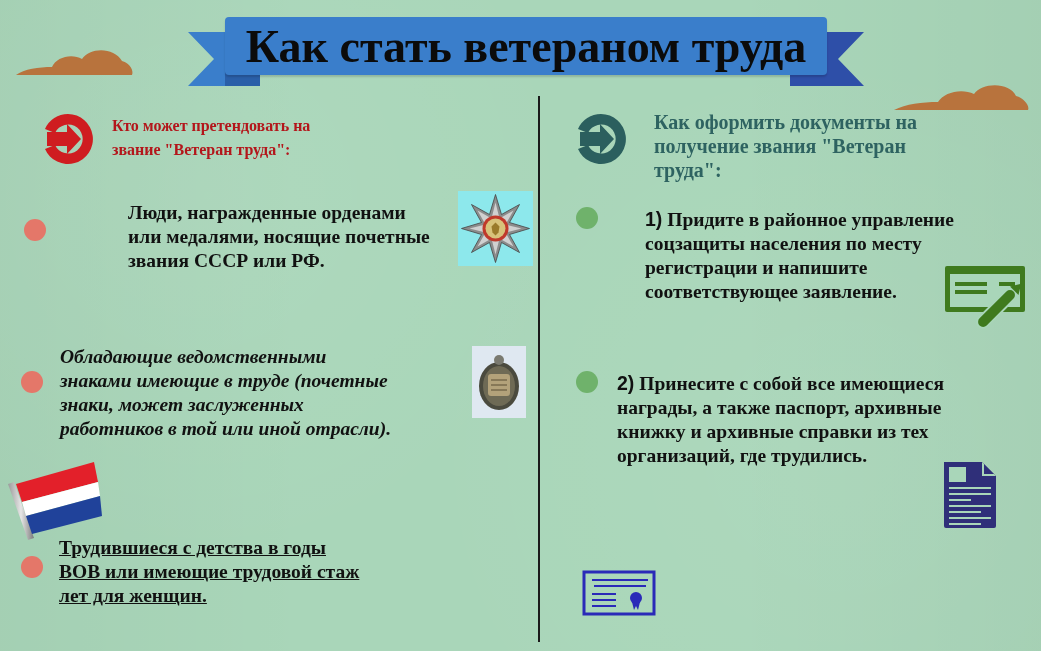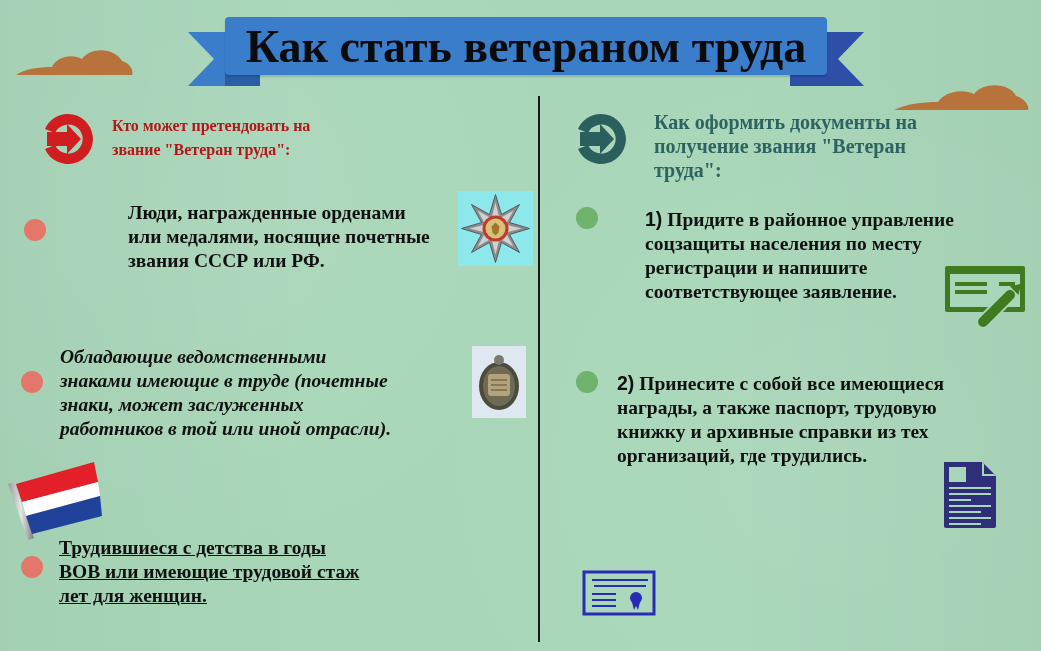--- a/index.html
+++ b/index.html
@@ -180,21 +180,21 @@
   <rect x="56" y="20" width="16" height="4" fill="#3f7a1e"></rect>
   <g transform="rotate(45 50 50)">
     <rect x="44" y="20" width="12" height="50" rx="6" fill="#3f7a1e" stroke="#a9d6b9" stroke-width="2"></rect>
     <polygon points="44,20 56,20 50,10" fill="#3f7a1e"></polygon>
   </g>
 </svg>
 
 <div class="abs bullet bullet-green" style="left:576px; top:371px;"></div>
 <div class="abs item-text" style="left:617px; top:371px; width:410px;">
   <div><span class="num">2)</span><span> Принесите с собой все имеющиеся</span></div>
-  <div>награды, а также паспорт, трудовую</div>
+  <div>награды, а также паспорт, архивные</div>
   <div>книжку и архивные справки из тех</div>
   <div>организаций, где трудились.</div>
 </div>
 <svg class="abs document-icon" viewBox="0 0 60 70">
   <path d="M4 2 L42 2 L56 16 L56 66 Q56 68 54 68 L6 68 Q4 68 4 66 Z" fill="#2f2f79"></path>
   <polygon points="42,2 42,16 56,16" fill="#a9d6b9"></polygon>
   <polygon points="44,4 54,14 44,14" fill="#2f2f79"></polygon>
   <rect x="9" y="7" width="17" height="15" fill="#a9d6b9"></rect>
   <rect x="9" y="27" width="42" height="2" fill="#a9d6b9"></rect>
   <rect x="9" y="33" width="42" height="2" fill="#a9d6b9"></rect>

